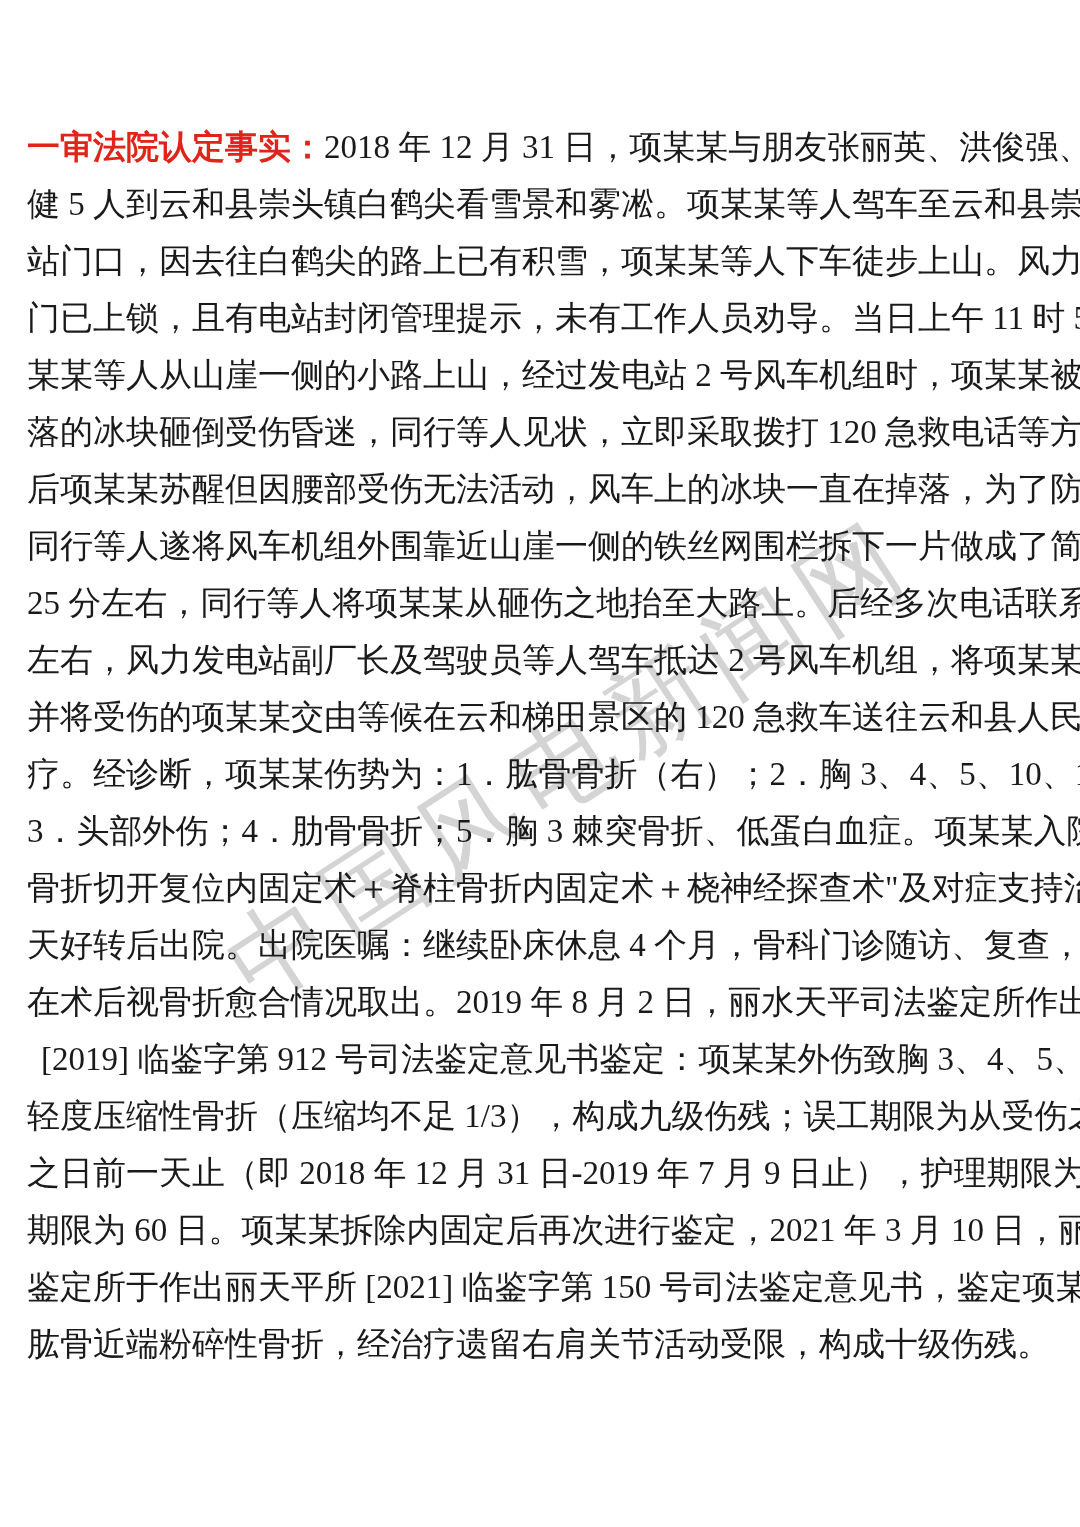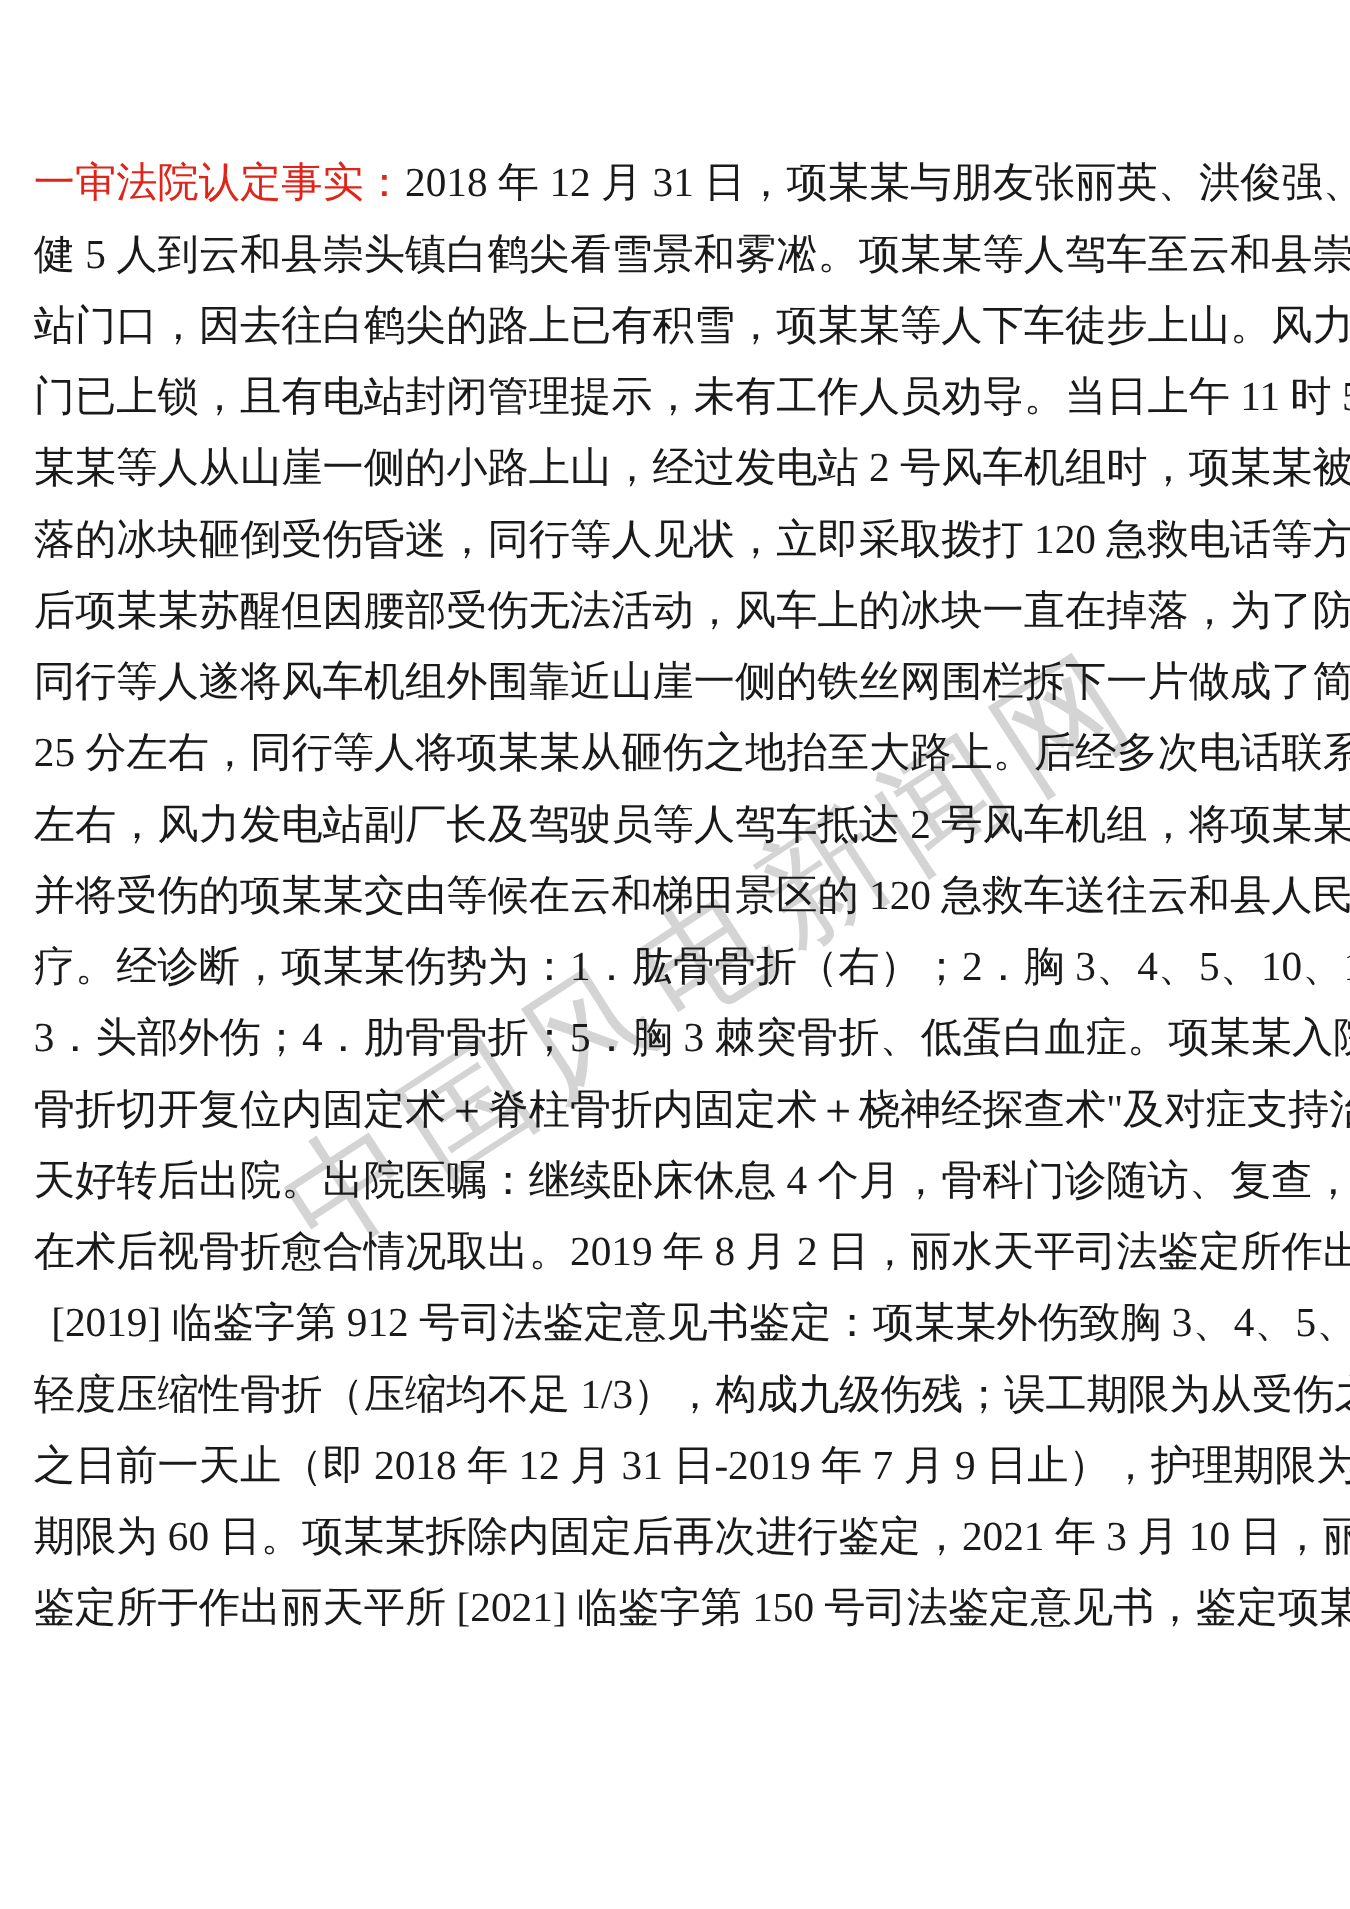--- a/index.html
+++ b/index.html
@@ -49,21 +49,21 @@
   }
   .line.last {
     text-align-last: left;
     white-space: normal;
   }
   .line.indent {
     padding-left: 14px;
   }
   .heading {
     color: #e0241a;
-    font-weight: normal;
+    font-weight: bold;
   }
 </style>
 </head>
 <body>
 
 <div class="page">
   <div class="watermark">中国风电新闻网</div>
   <div class="text-block">
     <div class="line"><span class="heading">一审法院认定事实：</span><span>2018 年 12 月 31 日，项某某与朋友张丽英、洪俊强、柳少文、吴</span></div>
     <div class="line">健 5 人到云和县崇头镇白鹤尖看雪景和雾凇。项某某等人驾车至云和县崇头镇风力发电</div>
@@ -79,14 +79,15 @@
     <div class="line">疗。经诊断，项某某伤势为：1．肱骨骨折（右）；2．胸 3、4、5、10、11 椎体骨折；</div>
     <div class="line">3．头部外伤；4．肋骨骨折；5．胸 3 棘突骨折、低蛋白血症。项某某入院后经行"肱骨</div>
     <div class="line">骨折切开复位内固定术＋脊柱骨折内固定术＋桡神经探查术"及对症支持治疗，住院 28</div>
     <div class="line">天好转后出院。出院医嘱：继续卧床休息 4 个月，骨科门诊随访、复查，及内固定材料</div>
     <div class="line">在术后视骨折愈合情况取出。2019 年 8 月 2 日，丽水天平司法鉴定所作出丽天平所</div>
     <div class="line indent">[2019] 临鉴字第 912 号司法鉴定意见书鉴定：项某某外伤致胸 3、4、5、10、11 椎体</div>
     <div class="line">轻度压缩性骨折（压缩均不足 1/3），构成九级伤残；误工期限为从受伤之日起至定残</div>
     <div class="line">之日前一天止（即 2018 年 12 月 31 日-2019 年 7 月 9 日止），护理期限为 90 日，营养</div>
     <div class="line">期限为 60 日。项某某拆除内固定后再次进行鉴定，2021 年 3 月 10 日，丽水天平司法</div>
     <div class="line">鉴定所于作出丽天平所 [2021] 临鉴字第 150 号司法鉴定意见书，鉴定项某某外伤致右</div>
+    <div class="line last">肱骨近端粉碎性骨折，经治疗遗留右肩关节活动受限，构成十级伤残。</div>
   </div>
 </div>
 
 </body></html>

